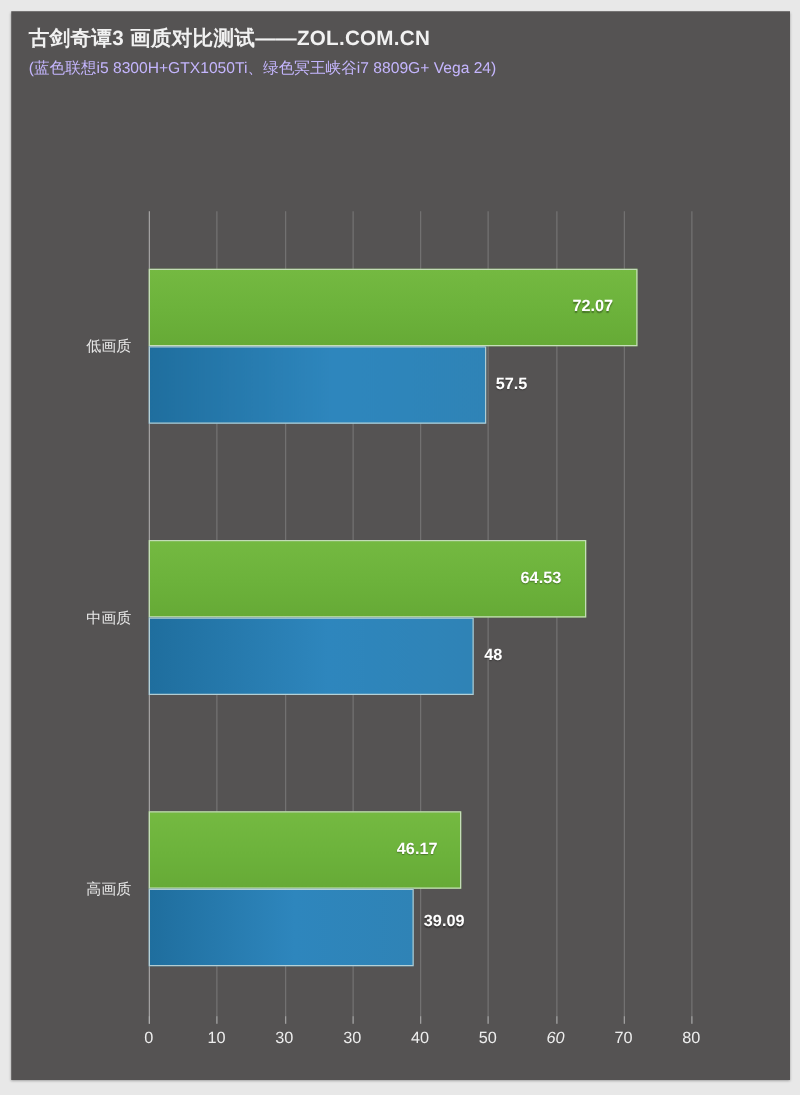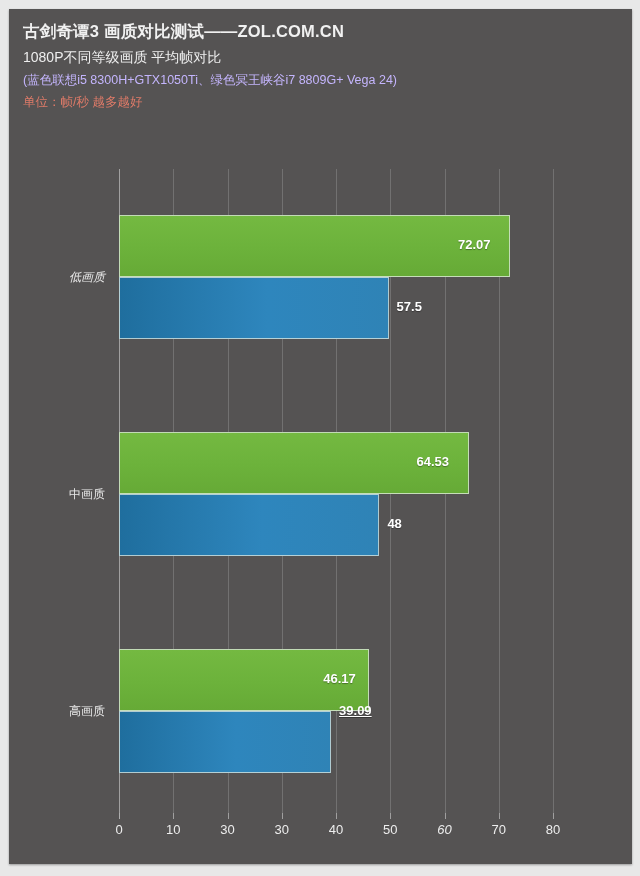--- a/index.html
+++ b/index.html
@@ -149,54 +149,52 @@
   }
 </style>
 </head>
 <body>
 
 <div id="chart-frame">
   <div id="chart-canvas">
 
     <div id="header-block">
       <div id="chart-title">古剑奇谭3 画质对比测试——ZOL.COM.CN</div>
-      <div id="chart-subtitle">1080P不同等级画质 平均帧对比</div>
       <div id="chart-config">(蓝色联想i5 8300H+GTX1050Ti、绿色冥王峡谷i7 8809G+ Vega 24)</div>
-      <div id="chart-units">单位：帧/秒 越多越好</div>
     </div>
 
     <div id="plot-area">
         <div class="gridline axis-line" style="left: 0px;"></div>
         <div class="gridline" style="left: 54.25px;"></div>
         <div class="gridline" style="left: 108.5px;"></div>
         <div class="gridline" style="left: 162.75px;"></div>
         <div class="gridline" style="left: 217px;"></div>
         <div class="gridline" style="left: 271.25px;"></div>
         <div class="gridline" style="left: 325.5px;"></div>
         <div class="gridline" style="left: 379.75px;"></div>
         <div class="gridline" style="left: 434px;"></div>
         <div class="cat-group" style="top: 0px;">
           <div class="bar green" style="top: 46.3333px; height: 62px; width: 390.98px;"></div>
           <div class="bar-label" style="top: 68.3333px; left: 338.98px; width: 44px; ">72.07</div>
           <div class="bar blue" style="top: 108.333px; height: 62px; width: 269.623px;"></div>
           <div class="bar-label" style="top: 130.333px; left: 277.623px;">57.5</div>
-          <div class="cat-label" style="top: 100.333px; left: -84px; font-style: italic;">低画质</div>
+          <div class="cat-label" style="top: 100.333px; left: -84px;">低画质</div>
         </div>
         <div class="cat-group" style="top: 0px;">
           <div class="bar green" style="top: 263px; height: 62px; width: 350.075px;"></div>
           <div class="bar-label" style="top: 285px; left: 286px; width: 44px; text-align: right;">64.53</div>
           <div class="bar blue" style="top: 325px; height: 62px; width: 260.4px;"></div>
           <div class="bar-label" style="top: 347px; left: 268.4px;">48</div>
           <div class="cat-label" style="top: 317px; left: -84px;">中画质</div>
         </div>
         <div class="cat-group" style="top: 0px;">
           <div class="bar green" style="top: 479.667px; height: 62px; width: 250.472px;"></div>
-          <div class="bar-label" style="top: 501.667px; left: 198.472px; width: 44px; text-align: center;">46.17</div>
+          <div class="bar-label" style="top: 501.667px; left: 198.472px; width: 44px; text-align: left;">46.17</div>
           <div class="bar blue" style="top: 541.667px; height: 62px; width: 212.063px;"></div>
-          <div class="bar-label" style="top: 534px; left: 220.063px; text-decoration: underline;">39.09</div>
+          <div class="bar-label" style="top: 560px; left: 220.063px;">39.09</div>
           <div class="cat-label" style="top: 533.667px; left: -84px;">高画质</div>
         </div>
       </div>
 
     <div id="x-axis">
         <div class="tick-mark" style="left: 0px;"></div>
         <div class="tick-label" style="left: 0px;">0</div>
         <div class="tick-mark" style="left: 54.25px;"></div>
         <div class="tick-label" style="left: 54.25px;">10</div>
         <div class="tick-mark" style="left: 108.5px;"></div>

